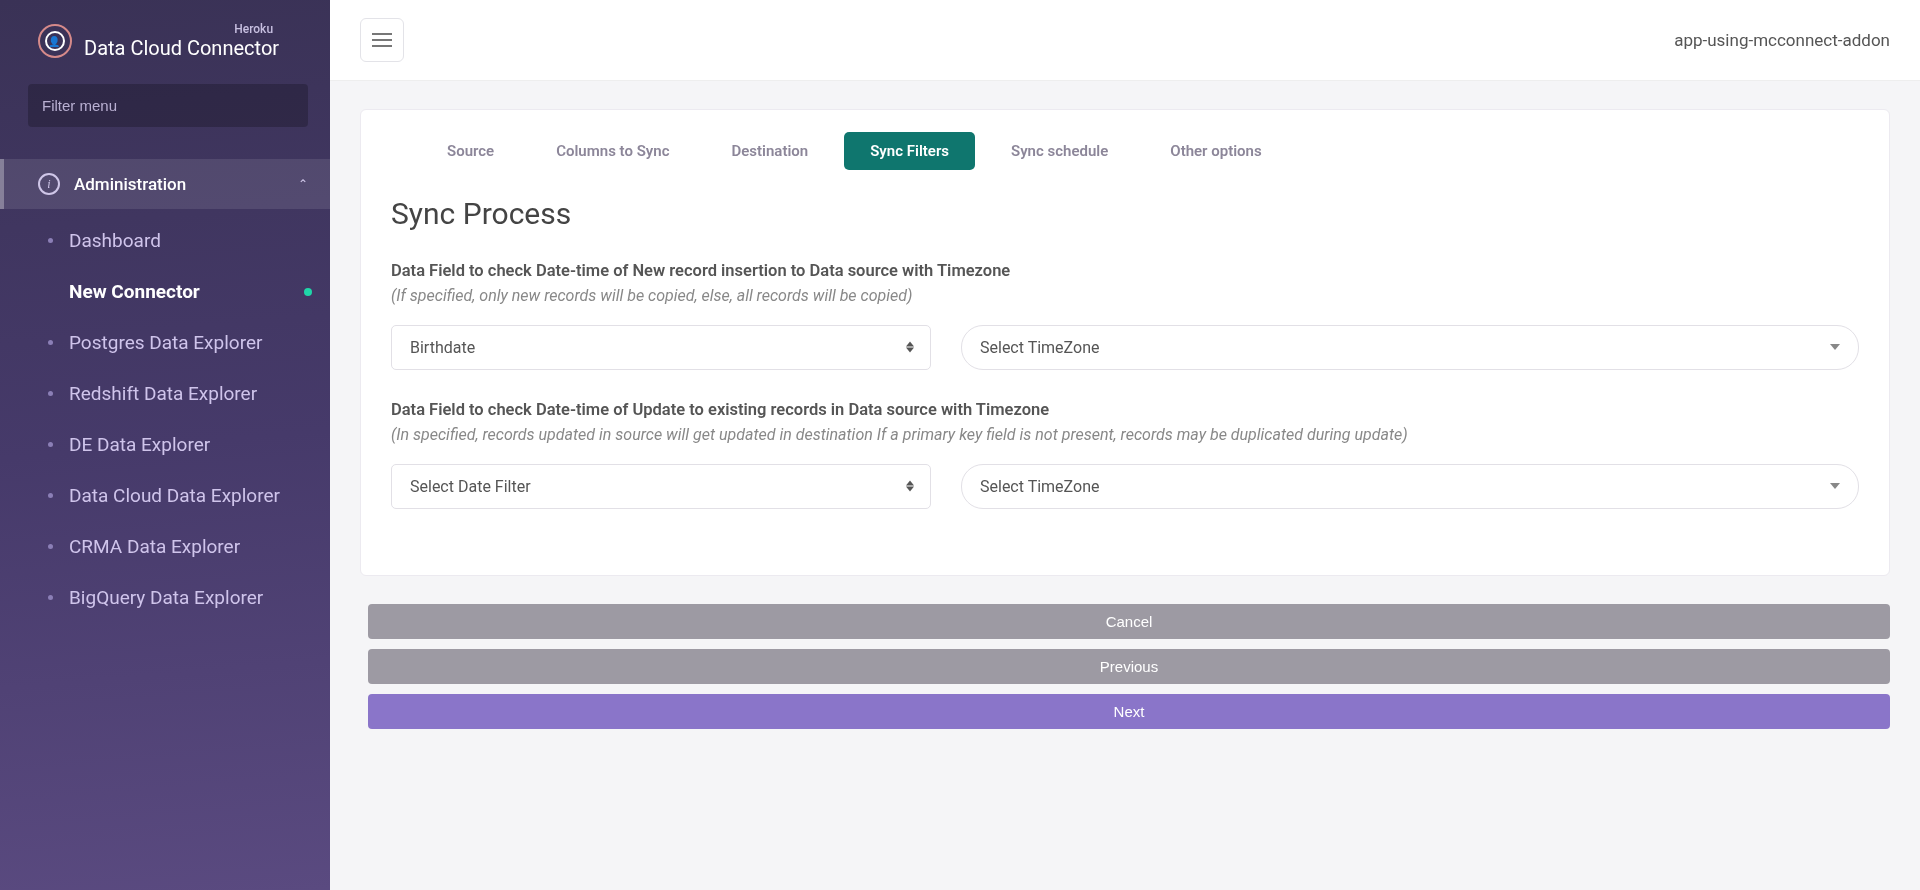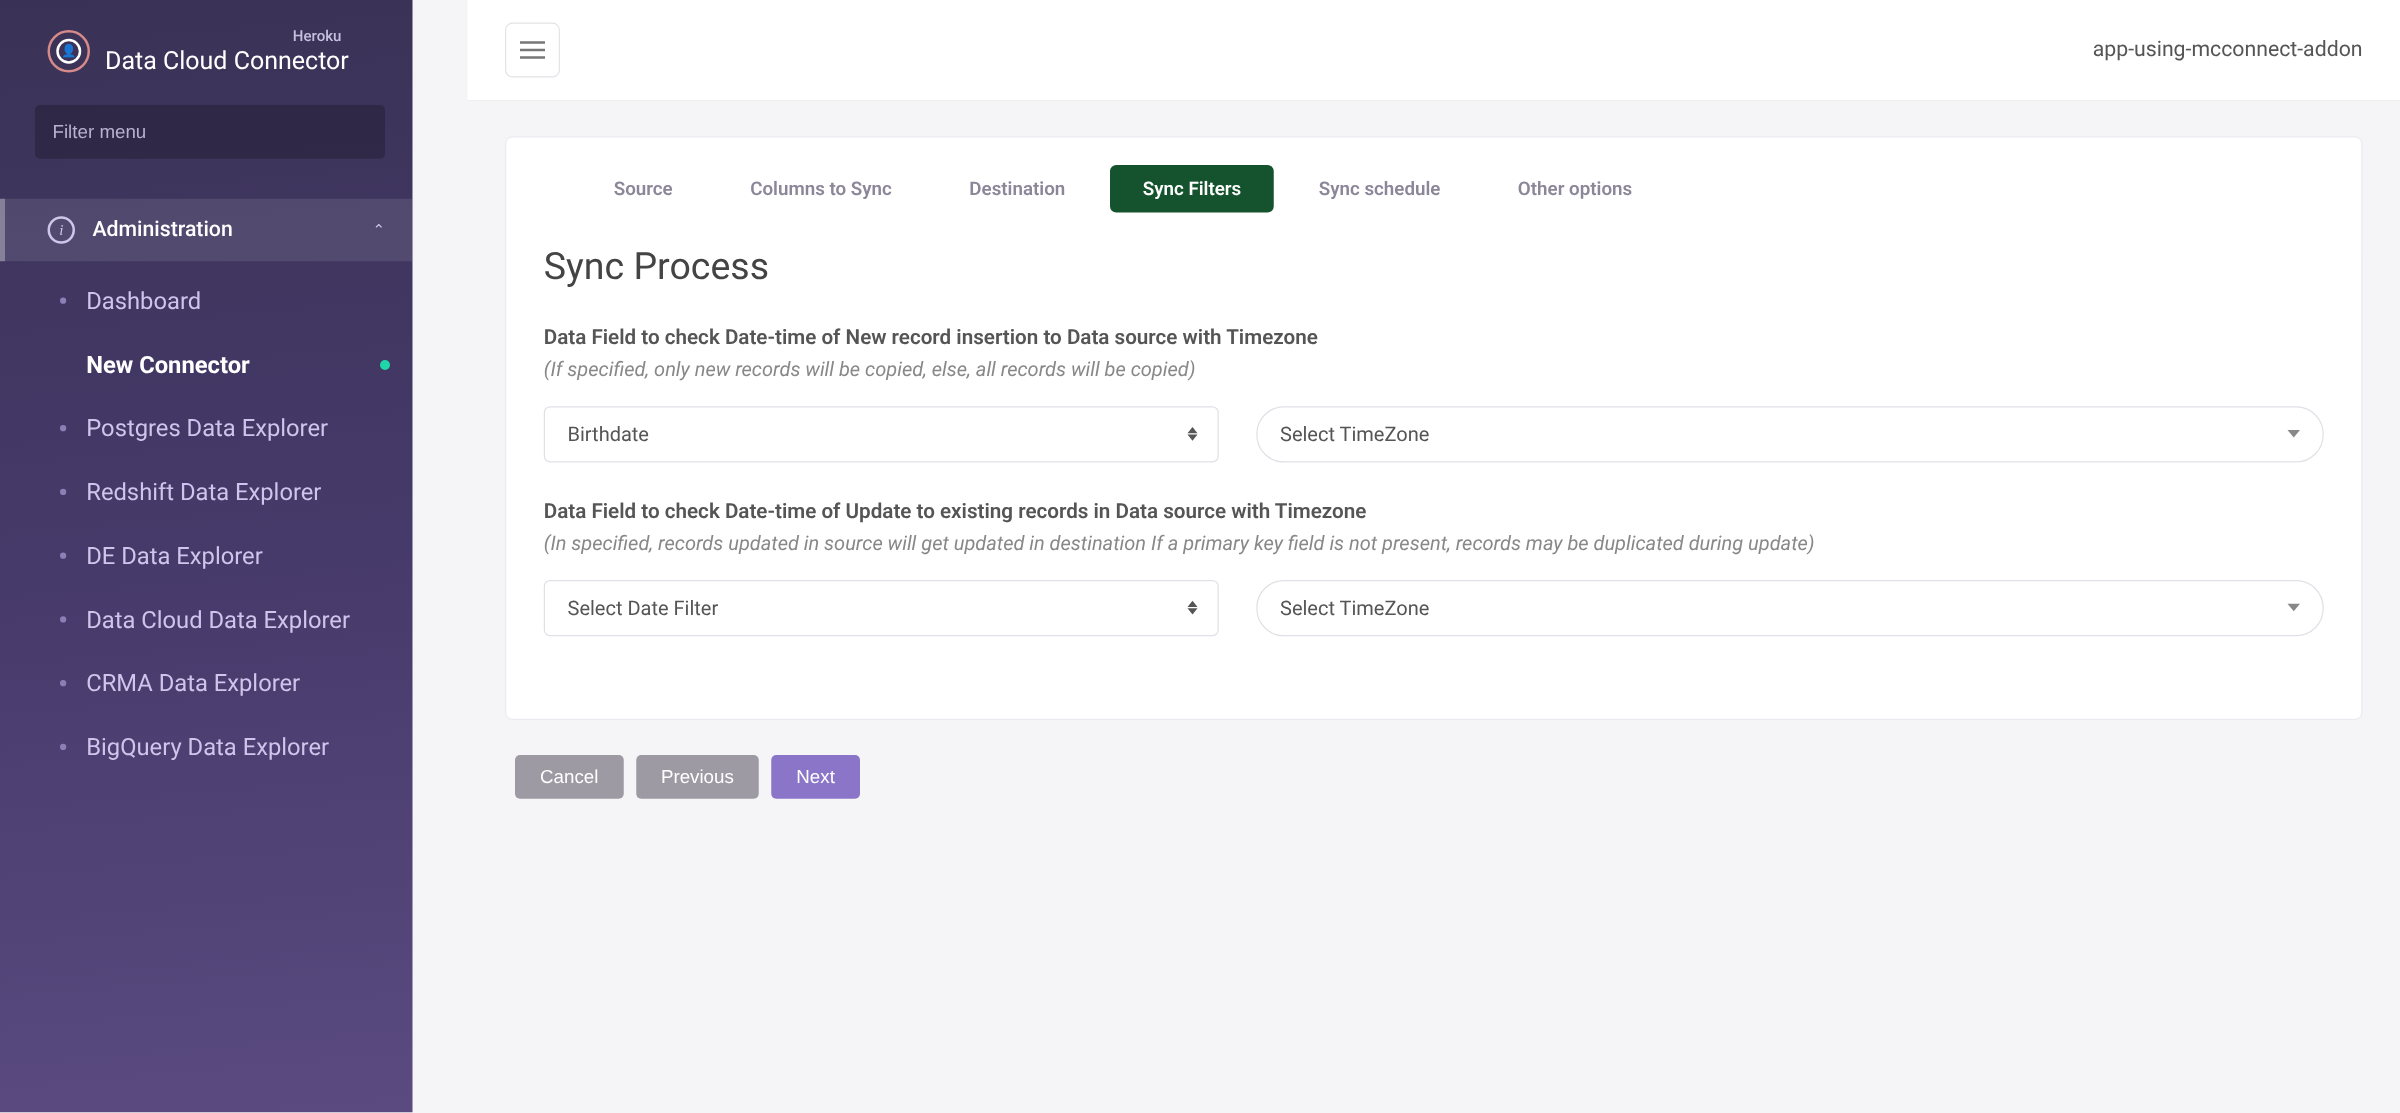--- a/index.html
+++ b/index.html
@@ -87,21 +87,21 @@
   }
   .nav-item.active { color: #fff; font-weight: 700; }
   .nav-item.active .bullet { background: transparent; }
   .nav-item .indicator {
     position: absolute;
     right: 18px;
     width: 8px; height: 8px; background: #1fd6a8; border-radius: 50%;
   }
   
   
-  .main { flex: 1; display: flex; flex-direction: column; min-width: 0; margin-left: 44px; }
+  .main { flex: 1; display: flex; flex-direction: column; min-width: 0; }
   .topbar {
     background: #fff;
     border-bottom: 1px solid #eee;
     display: flex;
     align-items: center;
     justify-content: space-between;
     padding: 18px 30px;
   }
   .hamburger {
     width: 44px; height: 44px;
@@ -131,21 +131,21 @@
   }
   .tab {
     padding: 10px 26px;
     border-radius: 5px;
     font-size: 15px;
     font-weight: 600;
     color: #8c8699;
     cursor:pointer;
     white-space: nowrap;
   }
-  .tab.active { background:#14532d; color:#fff; }
+  .tab.active { background:#0f766e; color:#fff; }
   
   .card-body { padding: 8px 30px 38px 30px; }
   .page-title { font-size: 30px; font-weight: 400; color:#444; margin: 6px 0 28px 0; }
   
   .field-group { margin-bottom: 28px; }
   .field-label { font-size: 16.5px; font-weight: 600; color:#555; line-height:1.5; }
   .field-hint { font-size: 16px; font-style: italic; color:#888; margin-top:2px; }
   .field-row { display:flex; gap:30px; margin-top:20px;align-items:flex-end; }
   
   .select {
@@ -165,21 +165,21 @@
     position:absolute; right:16px; top:50%; transform:translateY(-50%);
     display:flex; flex-direction:column; gap:1px; align-items:center;
   }
   .select .caret-double::before { content:""; border-left:4px solid transparent; border-right:4px solid transparent; border-bottom:5px solid #555; }
   .select .caret-double::after { content:""; border-left:4px solid transparent; border-right:4px solid transparent; border-top:5px solid #555; }
   .select .caret-single {
     position:absolute; right:18px; top:50%; transform:translateY(-50%);
   }
   .select .caret-single::after { content:""; display:block; border-left:5px solid transparent; border-right:5px solid transparent; border-top:6px solid #888; }
   
-  .actions { display:flex; gap:10px; margin-top: 28px; padding-left: 8px; }
+  .actions { display:flex; gap:10px; margin-top: 28px; padding-left: 8px; flex-direction: column; }
   .btn {
     padding: 9px 20px;
     border:none;
     border-radius:4px;
     font-size:15px;
     color:#fff;
     cursor:pointer;
   }
   .btn-grey { background:#9d9aa3; }
   .btn-primary { background:#8a75c9; }

